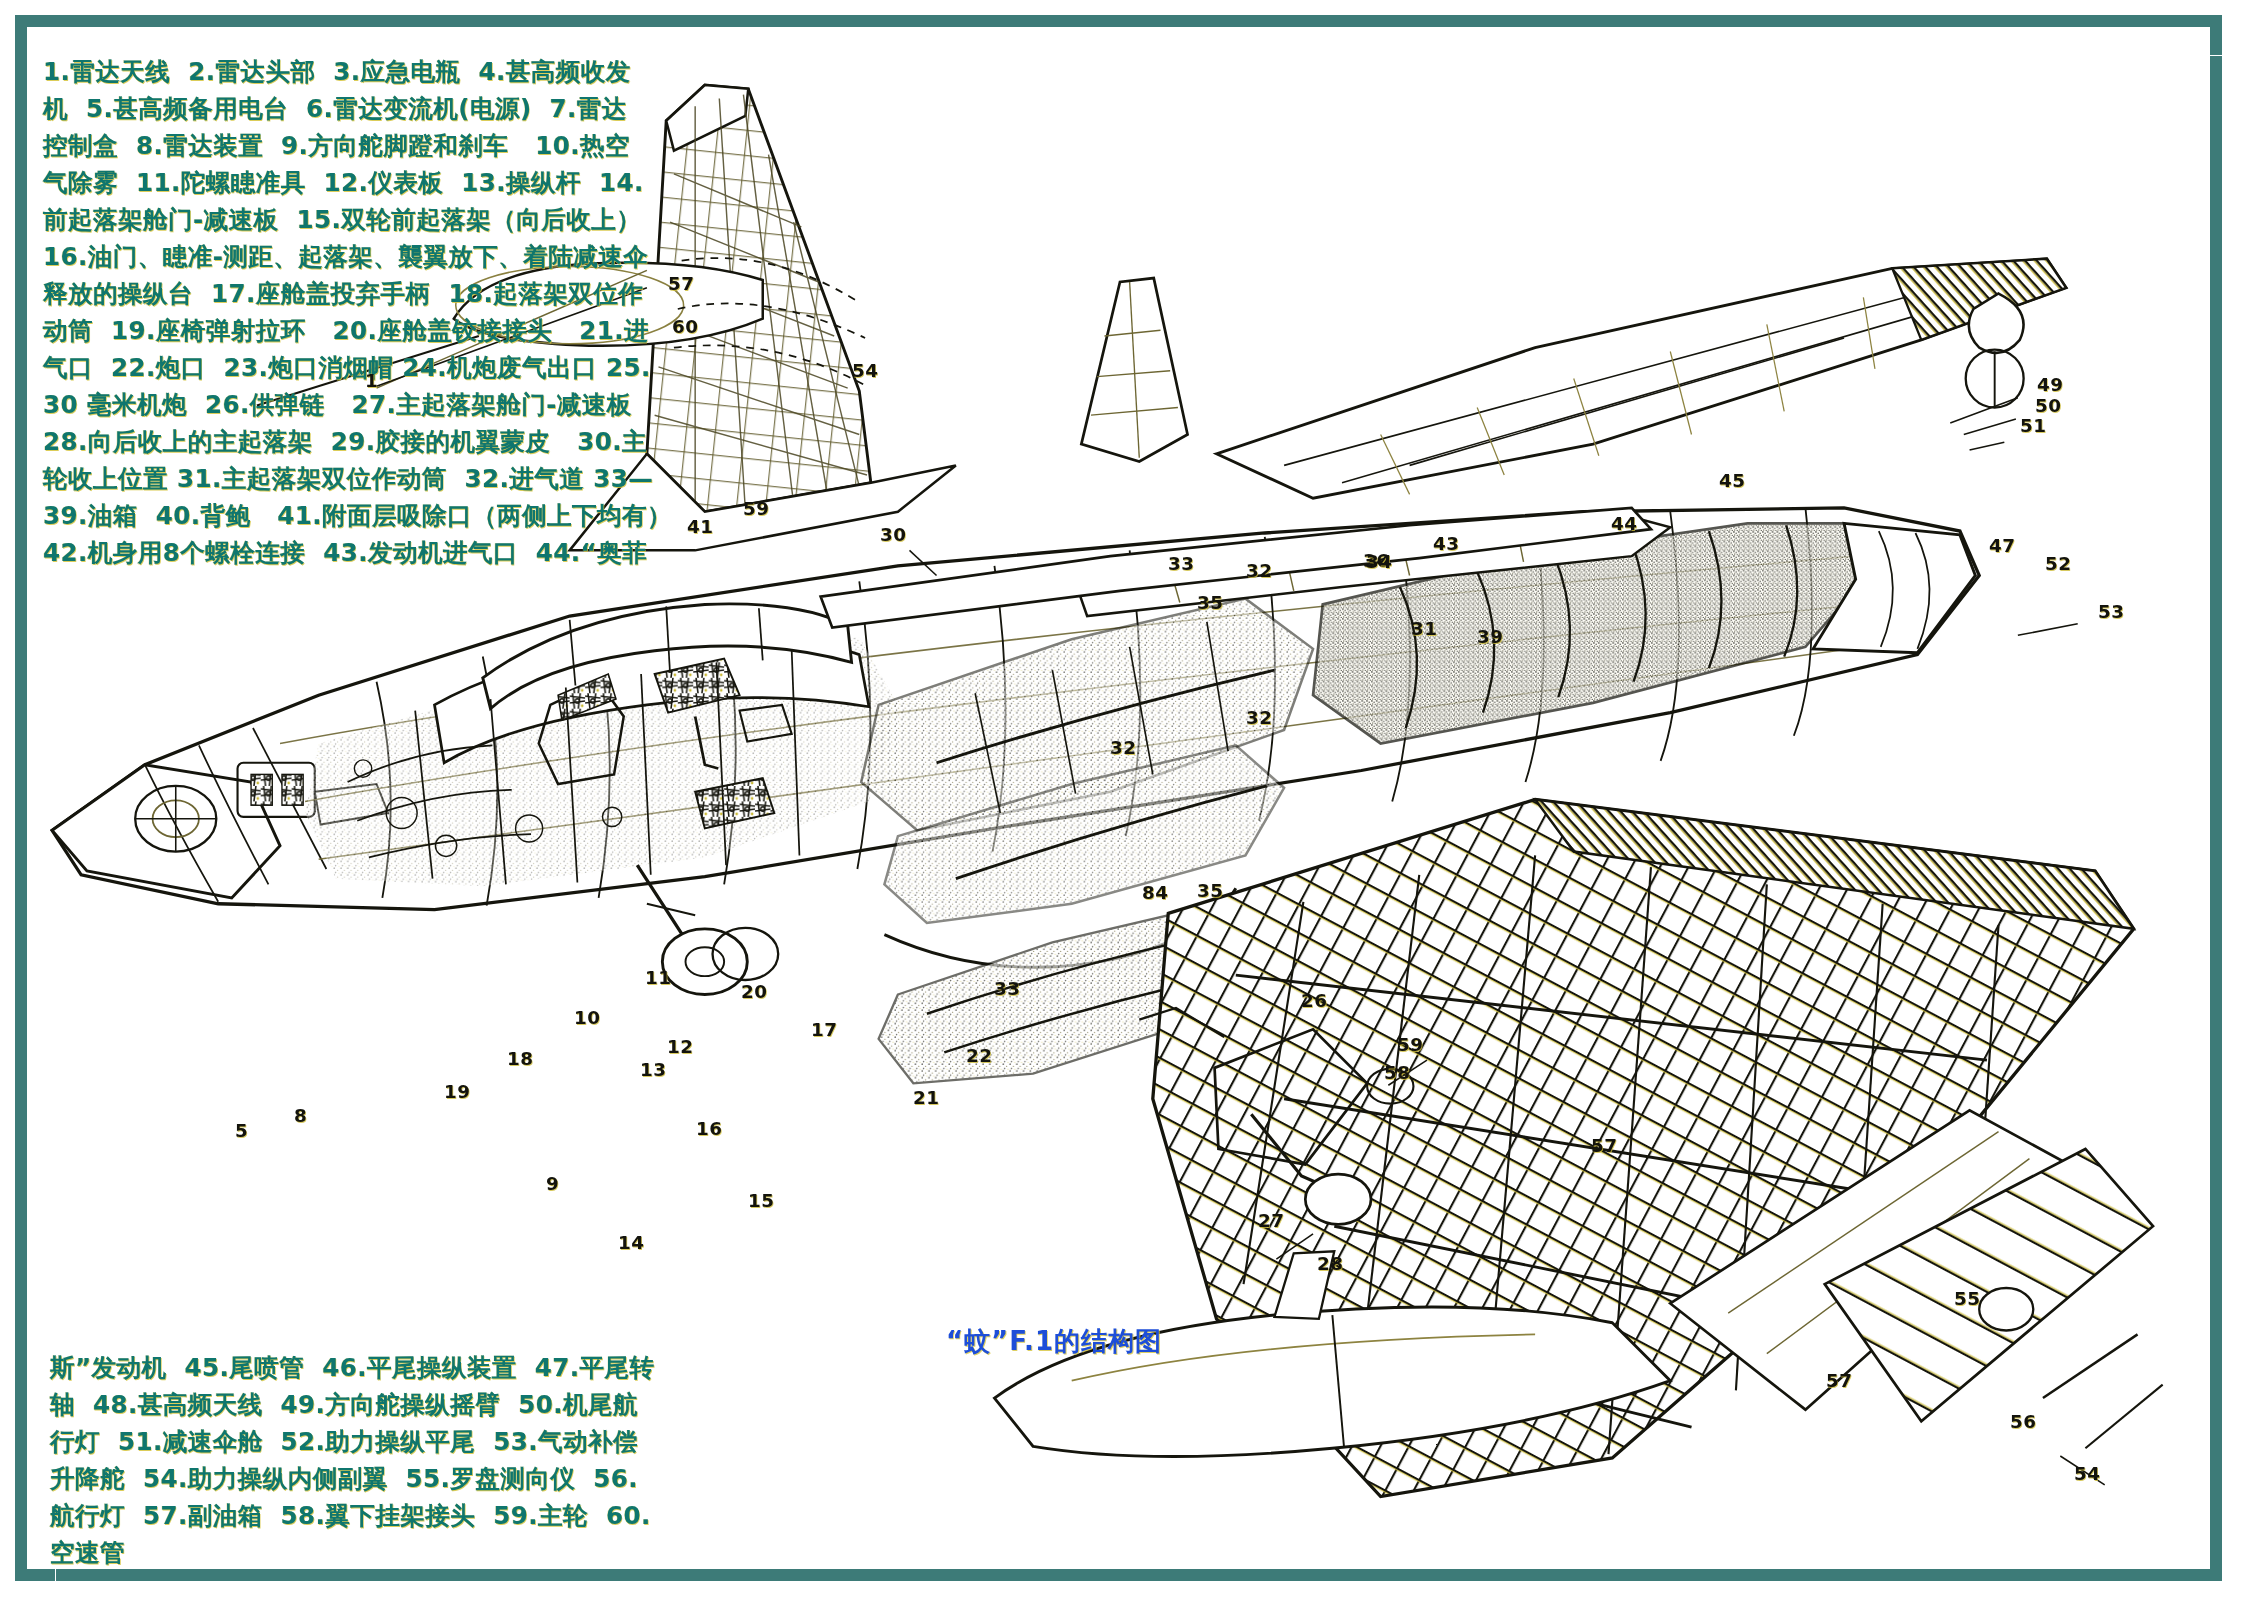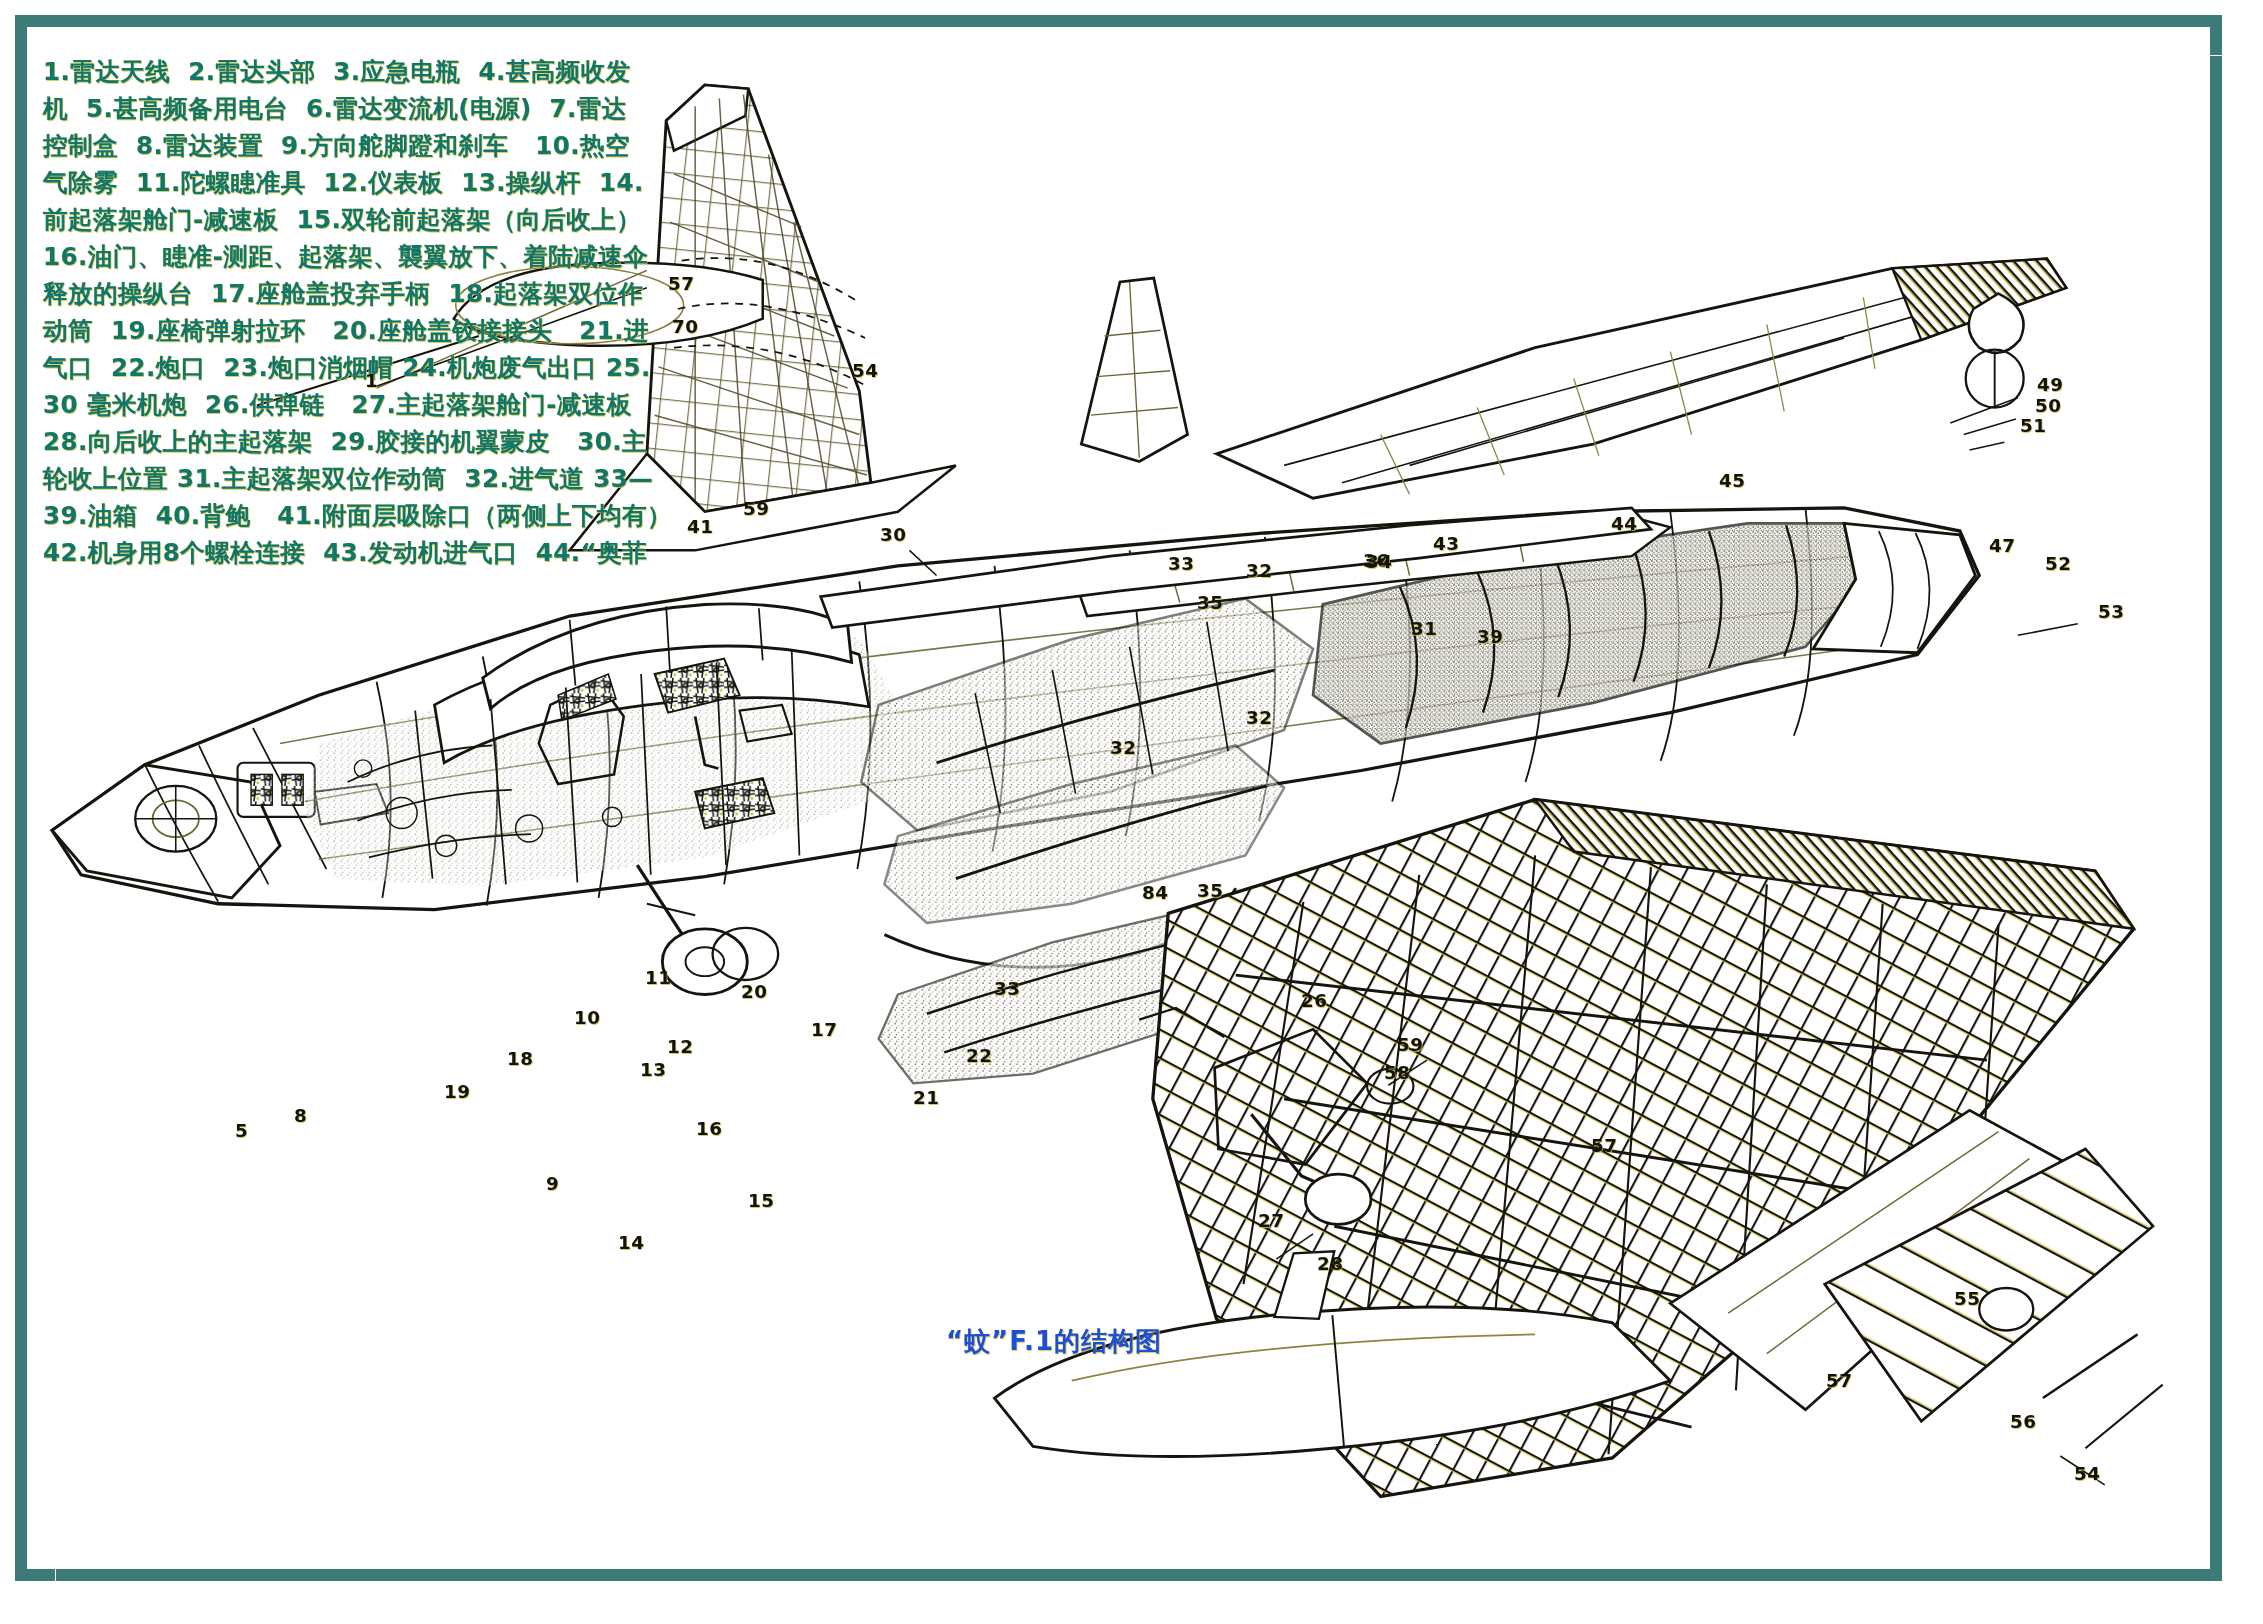--- a/index.html
+++ b/index.html
@@ -437,27 +437,33 @@
 16.油门、瞣准-测距、起落架、襲翼放下、着陆减速伞
 释放的操纵台  17.座舱盖投弃手柄  18.起落架双位作
 动筒  19.座椅弹射拉环   20.座舱盖铰接接头   21.进
 气口  22.炮口  23.炮口消烟帽 24.机炮废气出口 25.
 30 毫米机炮  26.供弹链   27.主起落架舱门-减速板
 28.向后收上的主起落架  29.胶接的机翼蒙皮   30.主
 轮收上位置 31.主起落架双位作动筒  32.进气道 33—
 39.油箱  40.背鲍   41.附面层吸除口（两侧上下均有）
 42.机身用8个螺栓连接  43.发动机进气口  44.“奥菲</div>
 
+  <div class="legend" id="legend-bottom">斯”发动机  45.尾喷管  46.平尾操纵装置  47.平尾转
+轴  48.甚高频天线  49.方向舵操纵摇臂  50.机尾航
+行灯  51.减速伞舱  52.助力操纵平尾  53.气动补偿
+升降舵  54.助力操纵内侧副翼  55.罗盘测向仪  56.
+航行灯  57.副油箱  58.翼下挂架接头  59.主轮  60.
+空速管</div>
 
   <div id="caption">“蚊”F.1的结构图</div>
 
   <div id="callout-layer">
       <span class="callout" style="left: 365px; top: 370px;">1</span>
       <span class="callout" style="left: 668px; top: 273px;">57</span>
-      <span class="callout" style="left: 672px; top: 316px;">70</span>
+      <span class="callout" style="left: 672px; top: 316px;">60</span>
       <span class="callout" style="left: 852px; top: 360px;">54</span>
       <span class="callout" style="left: 743px; top: 498px;">59</span>
       <span class="callout" style="left: 687px; top: 516px;">41</span>
       <span class="callout" style="left: 880px; top: 524px;">30</span>
       <span class="callout" style="left: 2037px; top: 374px;">49</span>
       <span class="callout" style="left: 2035px; top: 395px;">50</span>
       <span class="callout" style="left: 2020px; top: 415px;">51</span>
       <span class="callout" style="left: 1719px; top: 470px;">45</span>
       <span class="callout" style="left: 1611px; top: 513px;">44</span>
       <span class="callout" style="left: 1433px; top: 533px; text-align: right;">43</span>

